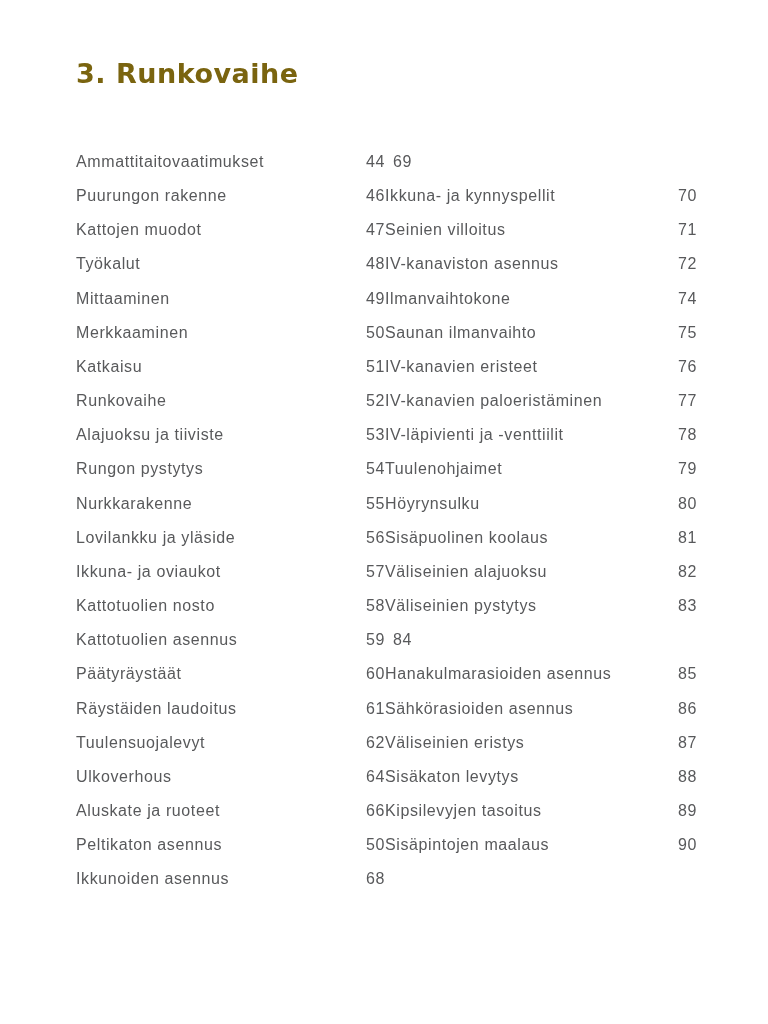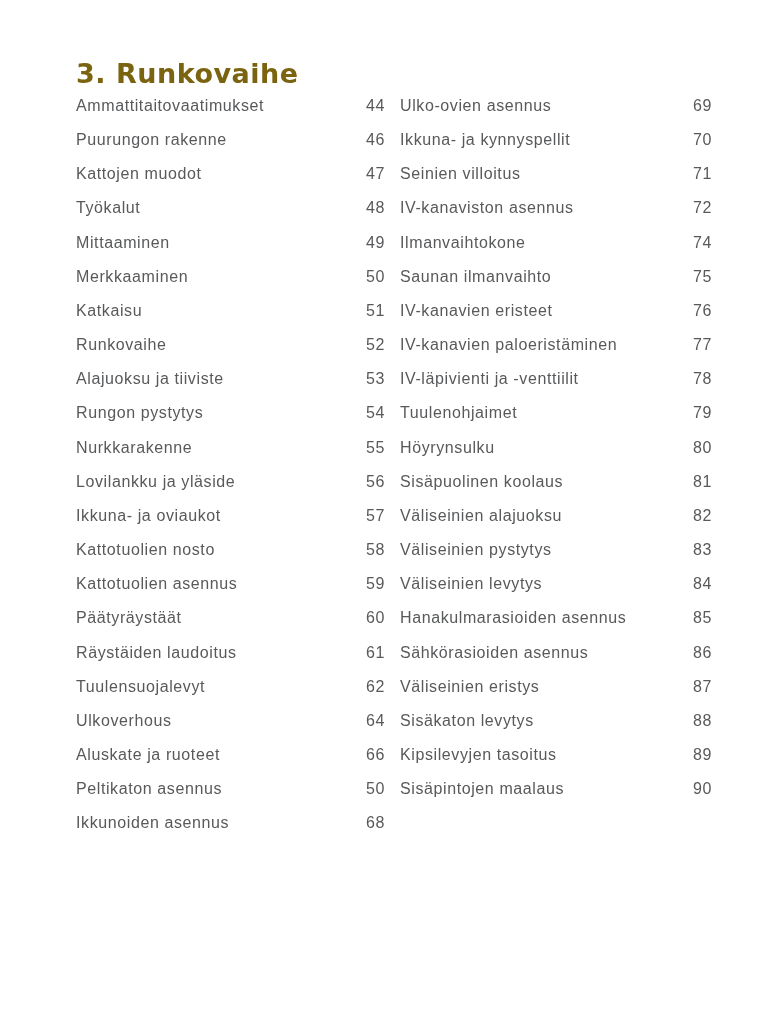--- a/index.html
+++ b/index.html
@@ -22,23 +22,23 @@
   }
   .title {
     margin: 0;
     font-size: 27px;
     font-weight: 800;
     letter-spacing: 0.5px;
     color: var(--title-color, #7a640f);
     font-family: "DejaVu Sans", "Liberation Sans", sans-serif;
   }
   .toc {
+    margin-top: 56px;
     display: grid;
     grid-template-columns: 309px 312px;
-    column-gap: 15px;
     align-items: start;
   }
   .toc-col {
     display: block;
   }
   .toc-row {
     display: flex;
     justify-content: space-between;
     align-items: baseline;
     height: 34.17px;
@@ -147,21 +147,20 @@
           <span class="toc-label">Peltikaton asennus</span>
           <span class="toc-page">50</span>
         </div>
         <div class="toc-row">
           <span class="toc-label">Ikkunoiden asennus</span>
           <span class="toc-page">68</span>
         </div>
       </div>
     <div class="toc-col" id="col-right">
         <div class="toc-row">
-          <span class="toc-label">Ulko-ovien asennus</span>
           <span class="toc-page">69</span>
         </div>
         <div class="toc-row">
           <span class="toc-label">Ikkuna- ja kynnyspellit</span>
           <span class="toc-page">70</span>
         </div>
         <div class="toc-row">
           <span class="toc-label">Seinien villoitus</span>
           <span class="toc-page">71</span>
         </div>
@@ -203,21 +202,20 @@
         </div>
         <div class="toc-row">
           <span class="toc-label">Väliseinien alajuoksu</span>
           <span class="toc-page">82</span>
         </div>
         <div class="toc-row">
           <span class="toc-label">Väliseinien pystytys</span>
           <span class="toc-page">83</span>
         </div>
         <div class="toc-row">
-          <span class="toc-label">Väliseinien levytys</span>
           <span class="toc-page">84</span>
         </div>
         <div class="toc-row">
           <span class="toc-label">Hanakulmarasioiden asennus</span>
           <span class="toc-page">85</span>
         </div>
         <div class="toc-row">
           <span class="toc-label">Sähkörasioiden asennus</span>
           <span class="toc-page">86</span>
         </div>

